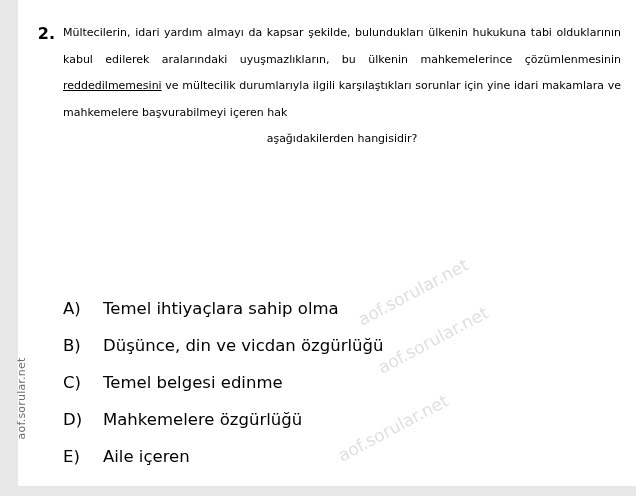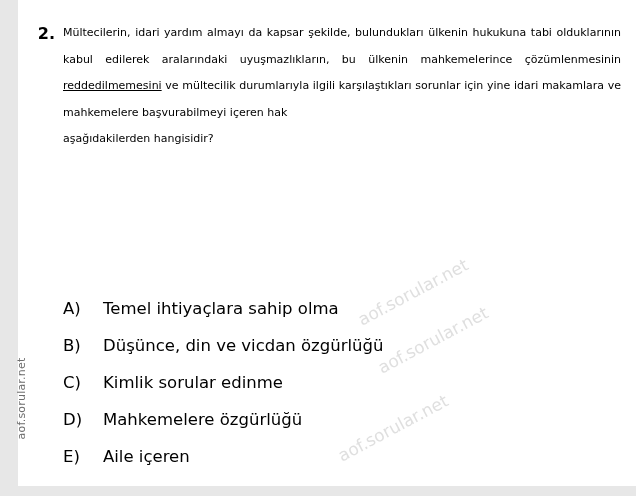--- a/index.html
+++ b/index.html
@@ -82,21 +82,21 @@
     line-height: 26.5px;
     text-align: justify;
     text-justify: inter-word;
     color: #000;
   }
   .qtext .u {
     text-decoration: underline;
   }
   .qtext .lastline {
     display: block;
-    text-align: left;
+    text-align: center;
   }
 
   .options {
     position: absolute;
     left: 63px;
     top: 298px;
     width: 545px;
   }
   .opt {
     display: flex;
@@ -137,21 +137,21 @@
     <div class="opt">
       <span class="opt-letter">A)</span>
       <span class="opt-text">Temel ihtiyaçlara sahip olma</span>
     </div>
     <div class="opt">
       <span class="opt-letter">B)</span>
       <span class="opt-text">Düşünce, din ve vicdan özgürlüğü</span>
     </div>
     <div class="opt">
       <span class="opt-letter">C)</span>
-      <span class="opt-text">Kimlik sorular edinme</span>
+      <span class="opt-text">Temel belgesi edinme</span>
     </div>
     <div class="opt">
       <span class="opt-letter">D)</span>
       <span class="opt-text">Mahkemelere özgürlüğü</span>
     </div>
     <div class="opt">
       <span class="opt-letter">E)</span>
       <span class="opt-text">Aile içeren</span>
     </div>
   </div>

